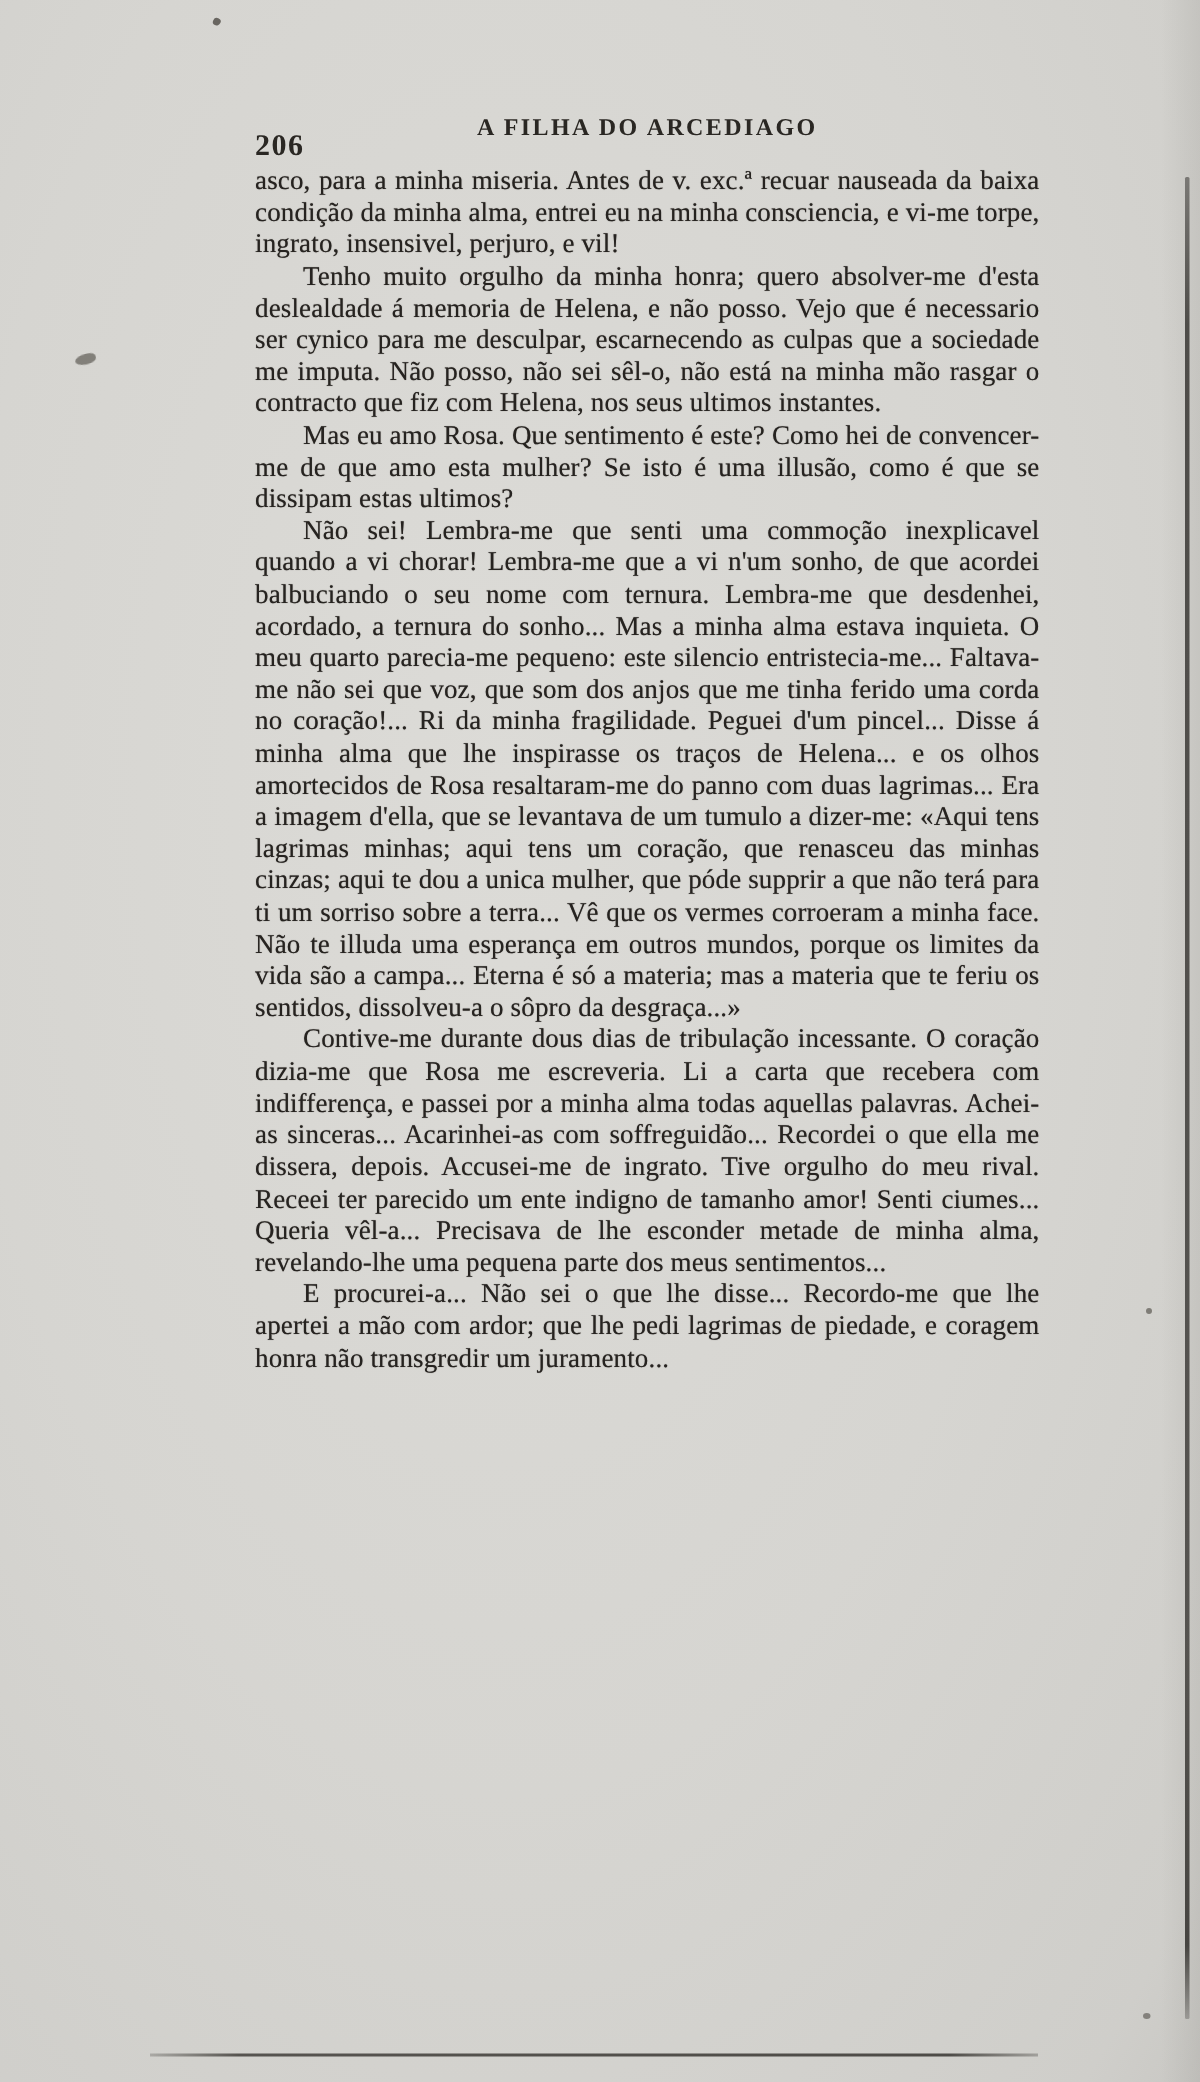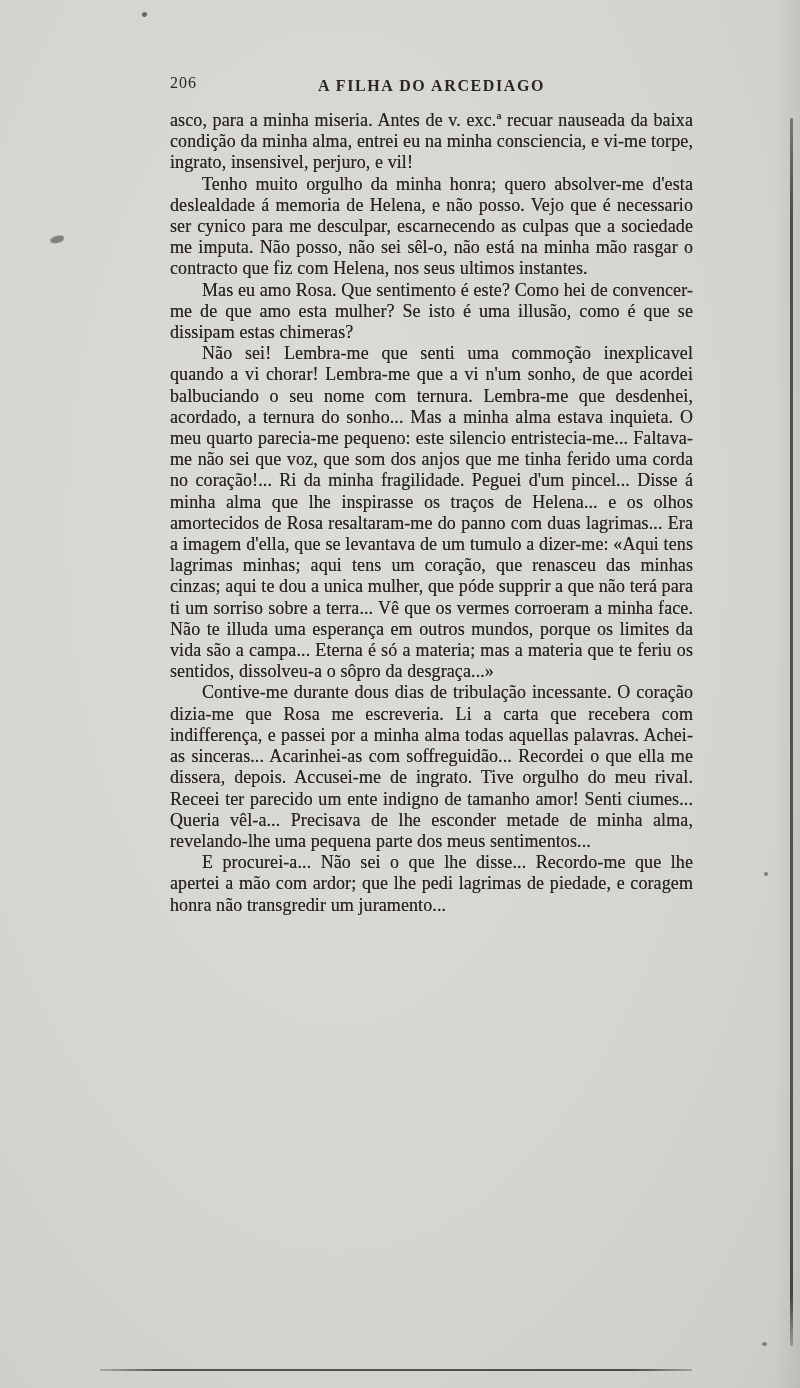--- a/index.html
+++ b/index.html
@@ -32,23 +32,23 @@
     color: #272420;
   }
   .header {
     position: relative;
     height: 24px;
     margin-bottom: 14px;
   }
   .page-number {
     position: absolute;
     left: 0;
-    top: 2px;
-    font-size: 16px;
-    font-weight: normal;
+    top: 14px;
+    font-size: 20px;
+    font-weight: bold;
     letter-spacing: 1px;
     color: #2a2723;
   }
   .running-title {
     position: absolute;
     left: 0;
     right: 0;
     top: 5px;
     text-align: center;
     font-size: 16px;
@@ -148,21 +148,21 @@
   <div class="content">
 
     <div class="header">
       <span class="page-number">206</span>
       <span class="running-title">A FILHA DO ARCEDIAGO</span>
     </div>
 
     <div class="body-text">
       <p class="no-indent">asco, para a minha miseria. Antes de v. exc.ª recuar nauseada da baixa condição da minha alma, entrei eu na minha consciencia, e vi-me torpe, ingrato, insensivel, perjuro, e vil!</p>
       <p>Tenho muito orgulho da minha honra; quero absolver-me d'esta deslealdade á memoria de Helena, e não posso. Vejo que é necessario ser cynico para me desculpar, escarnecendo as culpas que a sociedade me imputa. Não posso, não sei sêl-o, não está na minha mão rasgar o contracto que fiz com Helena, nos seus ultimos instantes.</p>
-      <p>Mas eu amo Rosa. Que sentimento é este? Como hei de convencer-me de que amo esta mulher? Se isto é uma illusão, como é que se dissipam estas chimeras?</p>
+      <p>Mas eu amo Rosa. Que sentimento é este? Como hei de convencer-me de que amo esta mulher? Se isto é uma illusão, como é que se dissipam estas ultimos?</p>
       <p>Não sei! Lembra-me que senti uma commoção inexplicavel quando a vi chorar! Lembra-me que a vi n'um sonho, de que acordei balbuciando o seu nome com ternura. Lembra-me que desdenhei, acordado, a ternura do sonho... Mas a minha alma estava inquieta. O meu quarto parecia-me pequeno: este silencio entristecia-me... Faltava-me não sei que voz, que som dos anjos que me tinha ferido uma corda no coração!... Ri da minha fragilidade. Peguei d'um pincel... Disse á minha alma que lhe inspirasse os traços de Helena... e os olhos amortecidos de Rosa resaltaram-me do panno com duas lagrimas... Era a imagem d'ella, que se levantava de um tumulo a dizer-me: «Aqui tens lagrimas minhas; aqui tens um coração, que renasceu das minhas cinzas; aqui te dou a unica mulher, que póde supprir a que não terá para ti um sorriso sobre a terra... Vê que os vermes corroeram a minha face. Não te illuda uma esperança em outros mundos, porque os limites da vida são a campa... Eterna é só a materia; mas a materia que te feriu os sentidos, dissolveu-a o sôpro da desgraça...»</p>
       <p>Contive-me durante dous dias de tribulação incessante. O coração dizia-me que Rosa me escreveria. Li a carta que recebera com indifferença, e passei por a minha alma todas aquellas palavras. Achei-as sinceras... Acarinhei-as com soffreguidão... Recordei o que ella me dissera, depois. Accusei-me de ingrato. Tive orgulho do meu rival. Receei ter parecido um ente indigno de tamanho amor! Senti ciumes... Queria vêl-a... Precisava de lhe esconder metade de minha alma, revelando-lhe uma pequena parte dos meus sentimentos...</p>
       <p>E procurei-a... Não sei o que lhe disse... Recordo-me que lhe apertei a mão com ardor; que lhe pedi lagrimas de piedade, e coragem honra não transgredir um juramento...</p>
     </div>
 
   </div>
 
   <span class="edge-line"></span>
   <span class="bottom-line"></span>
   <span class="speck-right-1"></span>

